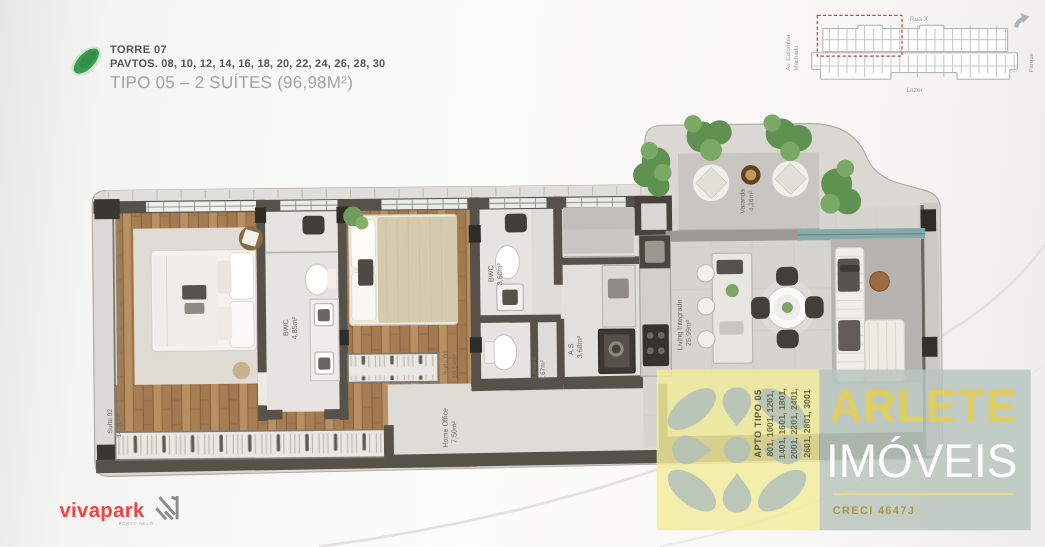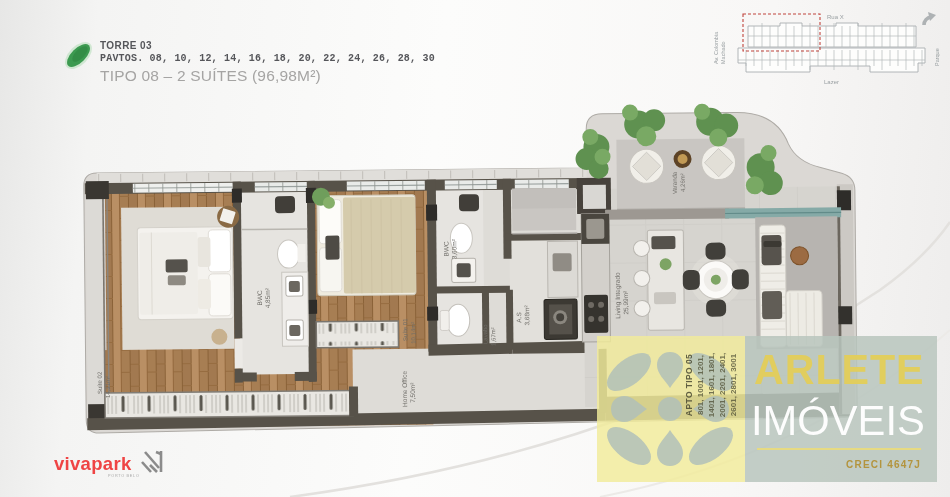--- a/index.html
+++ b/index.html
@@ -15,25 +15,25 @@
   <path d="M 290,497 Q 640,450 880,290 Q 925,258 950,222" fill="none" stroke="#e3e1de" stroke-width="2.5"></path>
   <path d="M 600,497 Q 810,455 950,330" fill="none" stroke="#eceae7" stroke-width="2"></path>
 </svg>
 
 <svg class="abs" style="left:60px;top:36px" width="38" height="38" viewBox="0 0 38 38">
   <ellipse cx="18.5" cy="19.5" rx="16.5" ry="9.5" transform="rotate(-45 18.5 19.5)" fill="#b9e0bd" opacity="0.6"></ellipse>
   <ellipse cx="18.5" cy="19.5" rx="14.5" ry="7.2" transform="rotate(-45 18.5 19.5)" fill="#3c9a50"></ellipse>
   <ellipse cx="20" cy="18" rx="10" ry="4.5" transform="rotate(-45 20 18)" fill="#2f8842" opacity="0.7"></ellipse>
 </svg>
 
-<div class="abs" style="left:100px;top:40px;font-size:10px;font-weight:bold;color:#55565a;letter-spacing:.4px;">TORRE 03</div>
-
-<div class="abs" style="left:100px;top:53px;font-size:10px;font-weight:bold;color:#55565a;letter-spacing:.2px;font-family:Liberation Mono, monospace;">PAVTOS. 08, 10, 12, 14, 16, 18, 20, 22, 24, 26, 28, 30</div>
-
-<div class="abs" style="left:100px;top:67px;font-size:15.5px;color:#a5a4a3;letter-spacing:.2px;">TIPO 08 – 2 SUÍTES (96,98M²)</div>
+<div class="abs" style="left:100px;top:40px;font-size:10px;font-weight:bold;color:#55565a;letter-spacing:.4px;">TORRE 07</div>
+
+<div class="abs" style="left:100px;top:53px;font-size:10px;font-weight:bold;color:#55565a;letter-spacing:.2px;">PAVTOS. 08, 10, 12, 14, 16, 18, 20, 22, 24, 26, 28, 30</div>
+
+<div class="abs" style="left:100px;top:67px;font-size:15.5px;color:#a5a4a3;letter-spacing:.2px;">TIPO 05 – 2 SUÍTES (96,98M²)</div>
 
 <svg class="abs" style="left:690px;top:0" width="260" height="100" viewBox="0 0 260 100">
 
   <g stroke="#a9aeb1" stroke-width="0.9" fill="#fdfdfc">
     <path d="M 58,26 L 90,26 L 90,23 L 112,23 L 112,26 L 146,26 L 146,23 L 168,23 L 168,26 L 226,26 L 226,47 L 58,47 Z"></path>
   </g>
   <g stroke="#b3b7b9" stroke-width="0.7">
     <line x1="64" y1="26" x2="64" y2="47"></line>
     <line x1="72" y1="23" x2="72" y2="47"></line>
     <line x1="80" y1="26" x2="80" y2="47"></line>
@@ -601,13 +601,13 @@
 </div>
 
 <div class="abs" style="left:745px;top:336px;width:192px;height:146px;background:rgba(184,197,189,0.85);"></div>
 
 <div class="abs" style="left:754px;top:346px;width:178px;font-size:42px;font-weight:bold;color:rgba(227,205,88,0.95);letter-spacing:1px;transform:scale(0.98,1);transform-origin:left top;">ARLETE</div>
 
 <div class="abs" style="left:751px;top:396px;width:180px;font-size:43px;font-weight:normal;color:rgba(255,255,255,0.96);letter-spacing:0px;transform:scale(0.97,1);transform-origin:left top;">IMÓVEIS</div>
 
 <div class="abs" style="left:757px;top:448px;width:164px;height:2px;background:rgba(233,219,124,0.92);"></div>
 
-<div class="abs" style="left:757px;top:459px;width:164px;font-size:10px;font-weight:bold;color:rgba(178,143,50,0.92);letter-spacing:1.2px;text-align:right;">CRECI 4647J</div>
+<div class="abs" style="left:757px;top:459px;width:164px;font-size:10px;font-weight:bold;color:rgba(178,143,50,0.92);letter-spacing:1.2px;text-align:left;">CRECI 4647J</div>
 
 </body></html>

